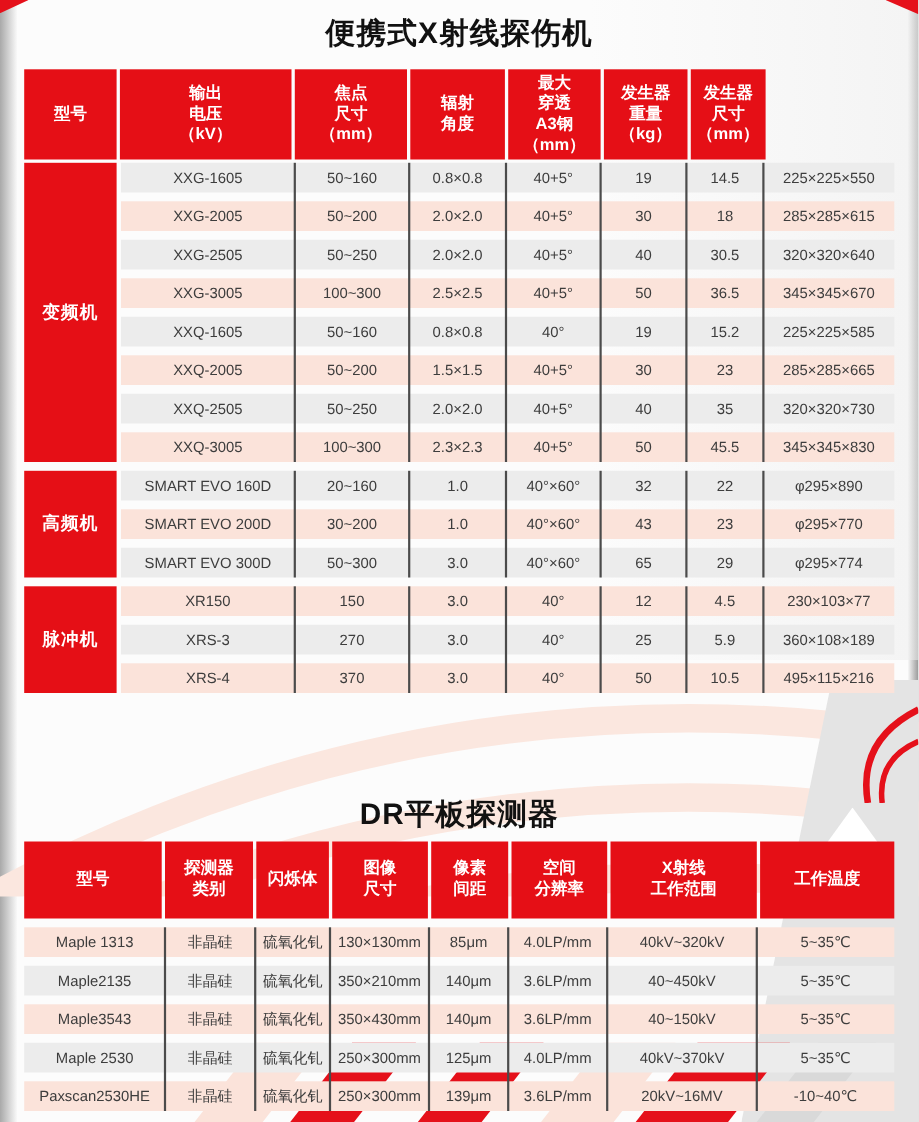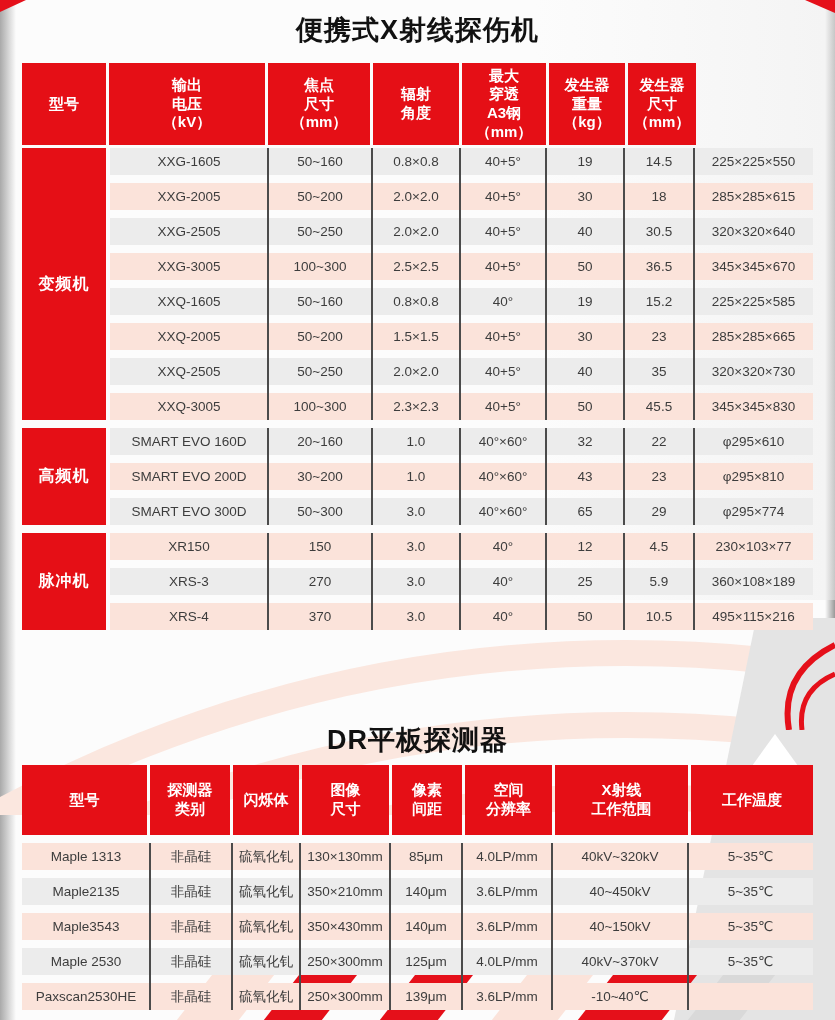--- a/index.html
+++ b/index.html
@@ -205,30 +205,30 @@
         <div class="t1-section">
           <div class="type-cell">高频机</div>
           <div class="t1-rows">
             <div class="t1-row gray">
               <div class="t1-cell">SMART EVO 160D</div>
               <div class="t1-cell">20~160</div>
               <div class="t1-cell">1.0</div>
               <div class="t1-cell">40°×60°</div>
               <div class="t1-cell">32</div>
               <div class="t1-cell">22</div>
-              <div class="t1-cell">φ295×610</div>
+              <div class="t1-cell">φ295×890</div>
             </div>
             <div class="t1-row pink">
               <div class="t1-cell">SMART EVO 200D</div>
               <div class="t1-cell">30~200</div>
               <div class="t1-cell">1.0</div>
               <div class="t1-cell">40°×60°</div>
               <div class="t1-cell">43</div>
               <div class="t1-cell">23</div>
-              <div class="t1-cell">φ295×810</div>
+              <div class="t1-cell">φ295×770</div>
             </div>
             <div class="t1-row gray">
               <div class="t1-cell">SMART EVO 300D</div>
               <div class="t1-cell">50~300</div>
               <div class="t1-cell">3.0</div>
               <div class="t1-cell">40°×60°</div>
               <div class="t1-cell">65</div>
               <div class="t1-cell">29</div>
               <div class="t1-cell">φ295×774</div>
             </div>
@@ -339,20 +339,21 @@
           <div class="t2-cell">40kV~370kV</div>
           <div class="t2-cell">5~35℃</div>
         </div>
         <div class="t2-row pink">
           <div class="t2-cell">Paxscan2530HE</div>
           <div class="t2-cell">非晶硅</div>
           <div class="t2-cell">硫氧化钆</div>
           <div class="t2-cell">250×300mm</div>
           <div class="t2-cell">139μm</div>
           <div class="t2-cell">3.6LP/mm</div>
+          <div class="t2-cell">20kV~16MV</div>
           <div class="t2-cell">-10~40℃</div>
         </div>
         <div class="vline" style="left: 127px;"></div>
         <div class="vline" style="left: 209px;"></div>
         <div class="vline" style="left: 277px;"></div>
         <div class="vline" style="left: 367px;"></div>
         <div class="vline" style="left: 439px;"></div>
         <div class="vline" style="left: 529px;"></div>
         <div class="vline" style="left: 665px;"></div>
       </div>

